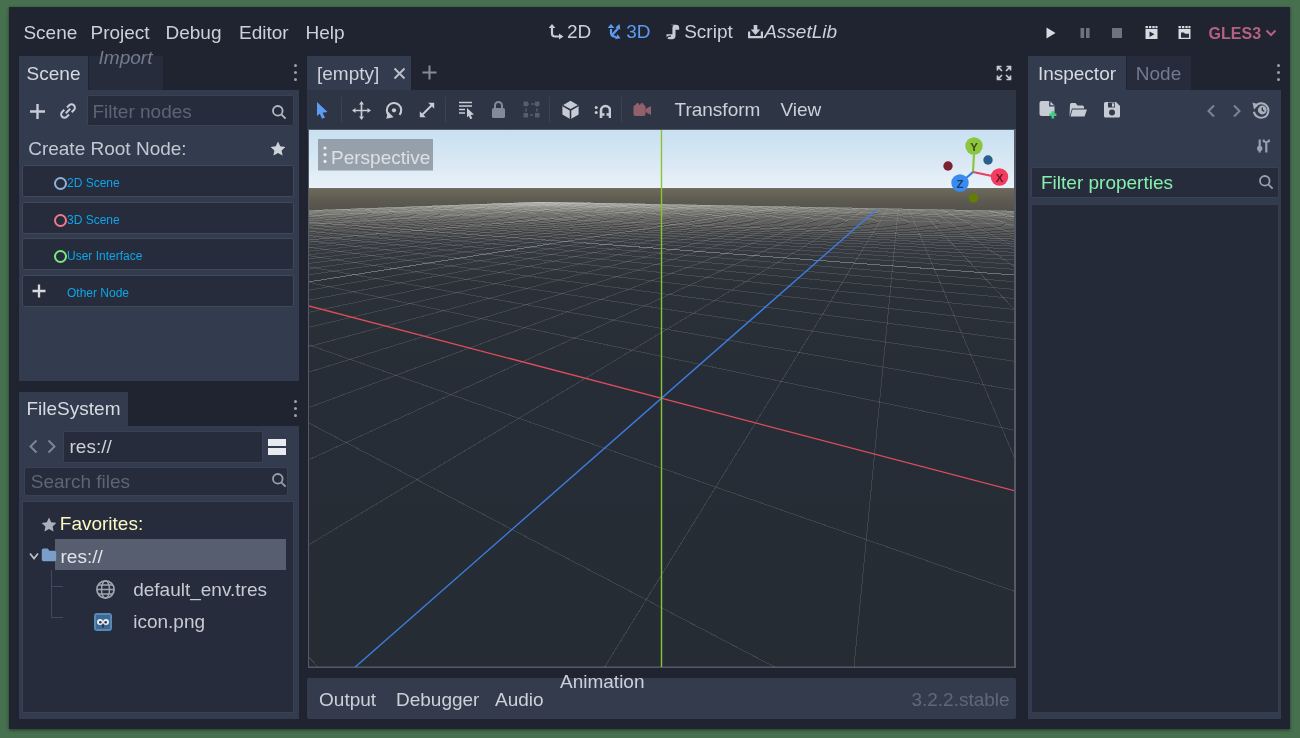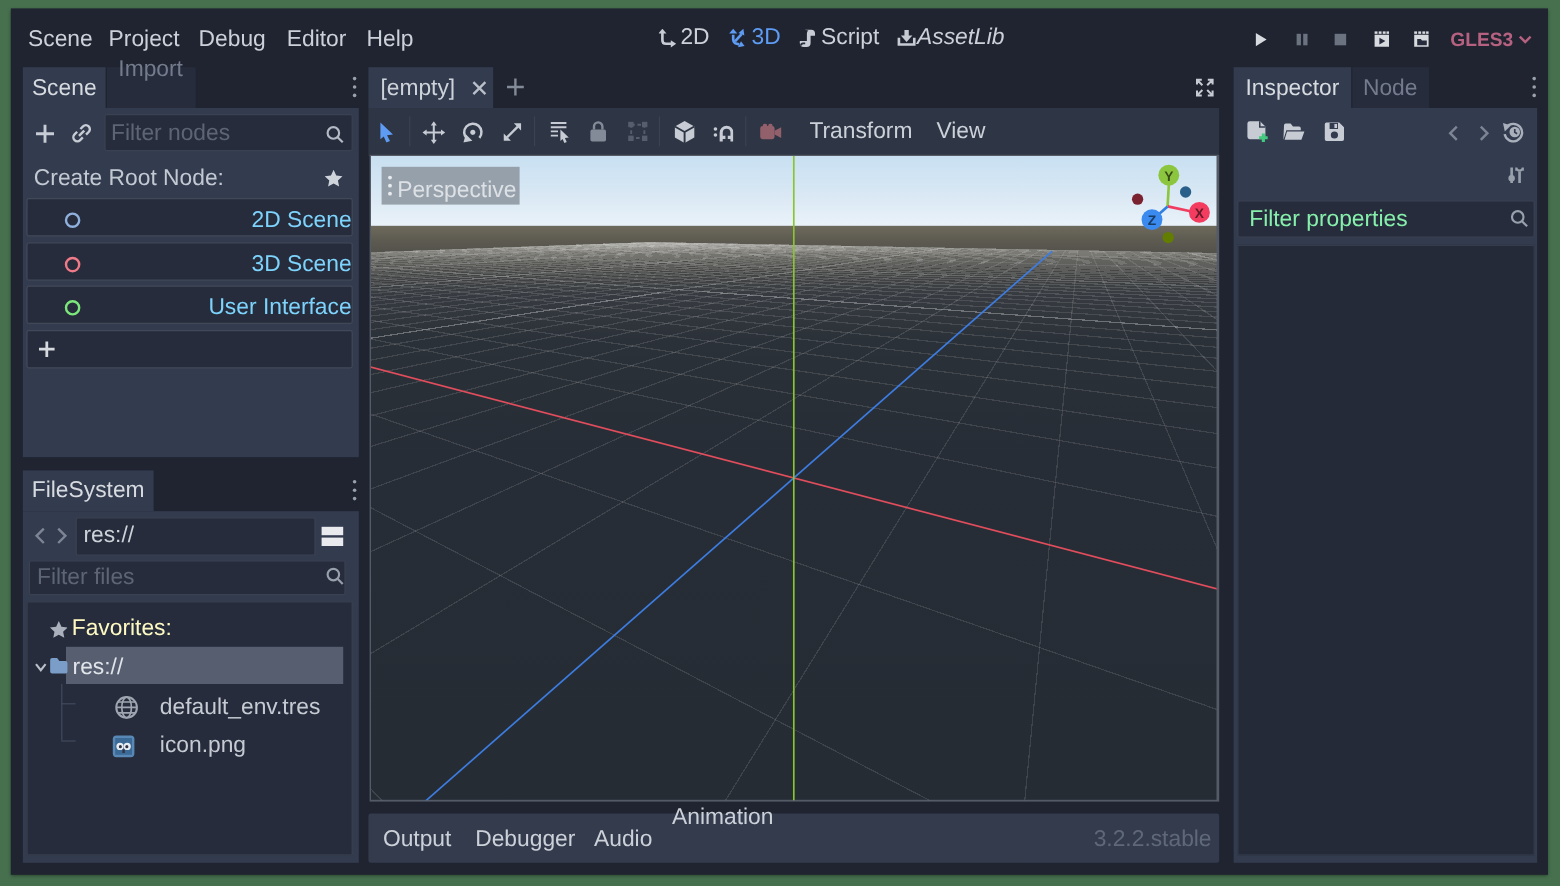--- a/index.html
+++ b/index.html
@@ -5,21 +5,21 @@
 body{background:#46704e;font-family:"Liberation Sans",sans-serif;-webkit-font-smoothing:antialiased;transform:translateZ(0);}
 .abs{position:absolute;}
 #win{position:absolute;left:8.5px;top:7px;width:1281.5px;height:721.5px;background:#1f2430;box-shadow:0 1px 3px rgba(0,0,0,.5);}
 .t{position:absolute;color:#ccd1d9;font-size:19px;line-height:19px;white-space:nowrap;}
 .tabA{position:absolute;top:56px;height:34px;background:#333b4f;}
 .tabI{position:absolute;top:56px;height:34px;background:#262c3b;}
 .dots{position:absolute;width:3px;}
 .dots i{display:block;width:3px;height:3px;border-radius:50%;background:#9aa1ad;margin-bottom:4px;}
 .field{position:absolute;background:#262c3b;border:1px solid #3a4150;border-radius:2px;box-sizing:border-box;}
 .btn{position:absolute;left:22px;width:272px;height:32px;background:#262c3b;border:1px solid #414958;border-radius:2px;box-sizing:border-box;}
-.btn .lbl{position:absolute;left:44px;right:0;top:8px;text-align:right;color:#7dd3fc;font-size:19px;line-height:19px;}
+.btn .lbl{position:absolute;left:44px;right:0;top:8px;text-align:left;color:#0ea5e9;font-size:12px;line-height:19px;}
 .ring{position:absolute;left:31px;top:11px;width:9px;height:9px;border-radius:50%;border:2.2px solid;}
 svg.ic{position:absolute;}
 </style></head>
 <body>
 <div id="win"></div>
 
 <div class="t" style="left:23.4px;top:23px;">Scene</div>
 <div class="t" style="left:90.5px;top:23px;">Project</div>
 <div class="t" style="left:165.5px;top:23px;">Debug</div>
 <div class="t" style="left:239px;top:23px;">Editor</div>
@@ -80,21 +80,21 @@
     <path d="M3 6.5 h3 l1 1.2 h4 v4 h-8 z" fill="#262c3b"></path>
   </svg>
 <div class="t" style="left:1208.6px;top:26.2px;color:#b5617f;font-weight:bold;font-size:16px;line-height:16px;">GLES3</div>
 <svg class="ic" style="left:1265px;top:29px;" width="12" height="8" viewBox="0 0 12 8">
     <path d="M1.5 1.5 L6 6 L10.5 1.5" fill="none" stroke="#b5617f" stroke-width="2"></path>
   </svg>
 
 <div class="tabA" style="left:19px;width:69px;"></div>
 <div class="tabI" style="left:89px;width:74px;"></div>
 <div class="t" style="left:26.6px;top:63.8px;color:#d7dbe0;">Scene</div>
-<div class="t" style="left:98.6px;top:48px;color:#737b8c;">Import</div>
+<div class="t" style="left:98.6px;top:48px;color:#737b8c;font-style:italic;">Import</div>
 <div class="dots" style="left:294px;top:64px;">
     <i></i>
     <i></i>
     <i></i>
   </div>
 <div class="abs" style="left:19px;top:90px;width:280px;height:291px;background:#333b4f;"></div>
 <svg class="ic" style="left:29px;top:103px;" width="17" height="17" viewBox="0 0 17 17">
     <path d="M8.5 1 V16 M1 8.5 H16" stroke="#c7ccd4" stroke-width="2.4"></path>
   </svg>
 <svg class="ic" style="left:59px;top:102px;" width="18" height="18" viewBox="0 0 18 18">
@@ -120,20 +120,21 @@
   </div>
 <div class="btn" style="top:201.5px;">
     <div class="ring" style="border-color:#f07a88;"></div>
     <div class="lbl">3D Scene</div>
   </div>
 <div class="btn" style="top:238px;">
     <div class="ring" style="border-color:#7ce87c;"></div>
     <div class="lbl">User Interface</div>
   </div>
 <div class="btn" style="top:274.5px;">
+    <div class="lbl">Other Node</div>
     <svg class="ic" style="left:7.5px;top:7px;" width="16" height="16" viewBox="0 0 16 16">
       <path d="M8 1.5 V14.5 M1.5 8 H14.5" stroke="#d6dade" stroke-width="2.3"></path>
     </svg>
   </div>
 
 <div class="tabA" style="left:19px;top:392px;width:109px;"></div>
 <div class="t" style="left:26.5px;top:399.4px;color:#d7dbe0;">FileSystem</div>
 <div class="dots" style="left:294px;top:400px;">
     <i></i>
     <i></i>
@@ -144,21 +145,21 @@
     <path d="M8.5 1.5 L2.5 7.5 L8.5 13.5" fill="none" stroke="#7d8594" stroke-width="2"></path>
   </svg>
 <svg class="ic" style="left:46px;top:439px;" width="11" height="15" viewBox="0 0 11 15">
     <path d="M2.5 1.5 L8.5 7.5 L2.5 13.5" fill="none" stroke="#7d8594" stroke-width="2"></path>
   </svg>
 <div class="field" style="left:63px;top:431px;width:200px;height:32px;"></div>
 <div class="t" style="left:69.5px;top:436.9px;color:#cdd2d9;">res://</div>
 <div class="abs" style="left:268px;top:439px;width:18px;height:7px;background:#e8eaee;"></div>
 <div class="abs" style="left:268px;top:448px;width:18px;height:7px;background:#e8eaee;"></div>
 <div class="field" style="left:24px;top:467px;width:264px;height:29px;"></div>
-<div class="t" style="left:30.8px;top:472.4px;color:#5d6575;">Filter files</div>
+<div class="t" style="left:30.8px;top:472.4px;color:#5d6575;">Search files</div>
 <svg class="ic" style="left:271px;top:472px;" width="16" height="16" viewBox="0 0 16 16">
     <circle cx="6.8" cy="6.8" r="4.8" fill="none" stroke="#97a0ac" stroke-width="1.8"></circle>
     <line x1="10.3" y1="10.3" x2="14.6" y2="14.6" stroke="#97a0ac" stroke-width="1.8"></line>
   </svg>
 <div class="abs" style="left:22px;top:501px;width:272px;height:212px;background:#262c3b;border:1px solid #3a4150;box-sizing:border-box;"></div>
 <svg class="ic" style="left:40.5px;top:516.5px;" width="15" height="15" viewBox="0 0 15 15">
     <path d="M8 0.5 L10.2 5.2 L15.4 5.9 L11.6 9.4 L12.6 14.5 L8 12 L3.4 14.5 L4.4 9.4 L0.6 5.9 L5.8 5.2 Z" fill="#aab1bc"></path>
   </svg>
 <div class="t" style="left:59.8px;top:514.1px;color:#fef9c3;text-align:center;">Favorites:</div>
 <div class="abs" style="left:54.5px;top:538.5px;width:231.5px;height:31px;background:#565e70;"></div>

